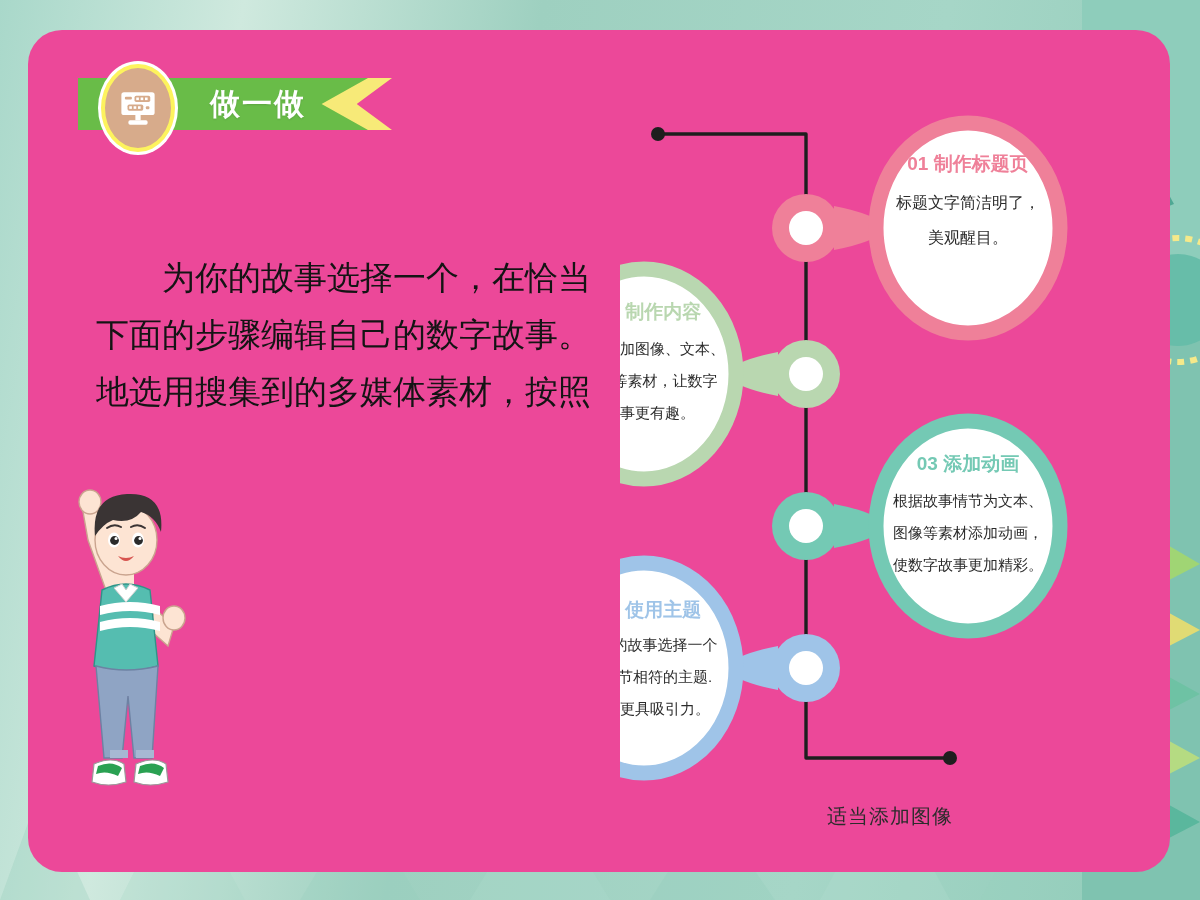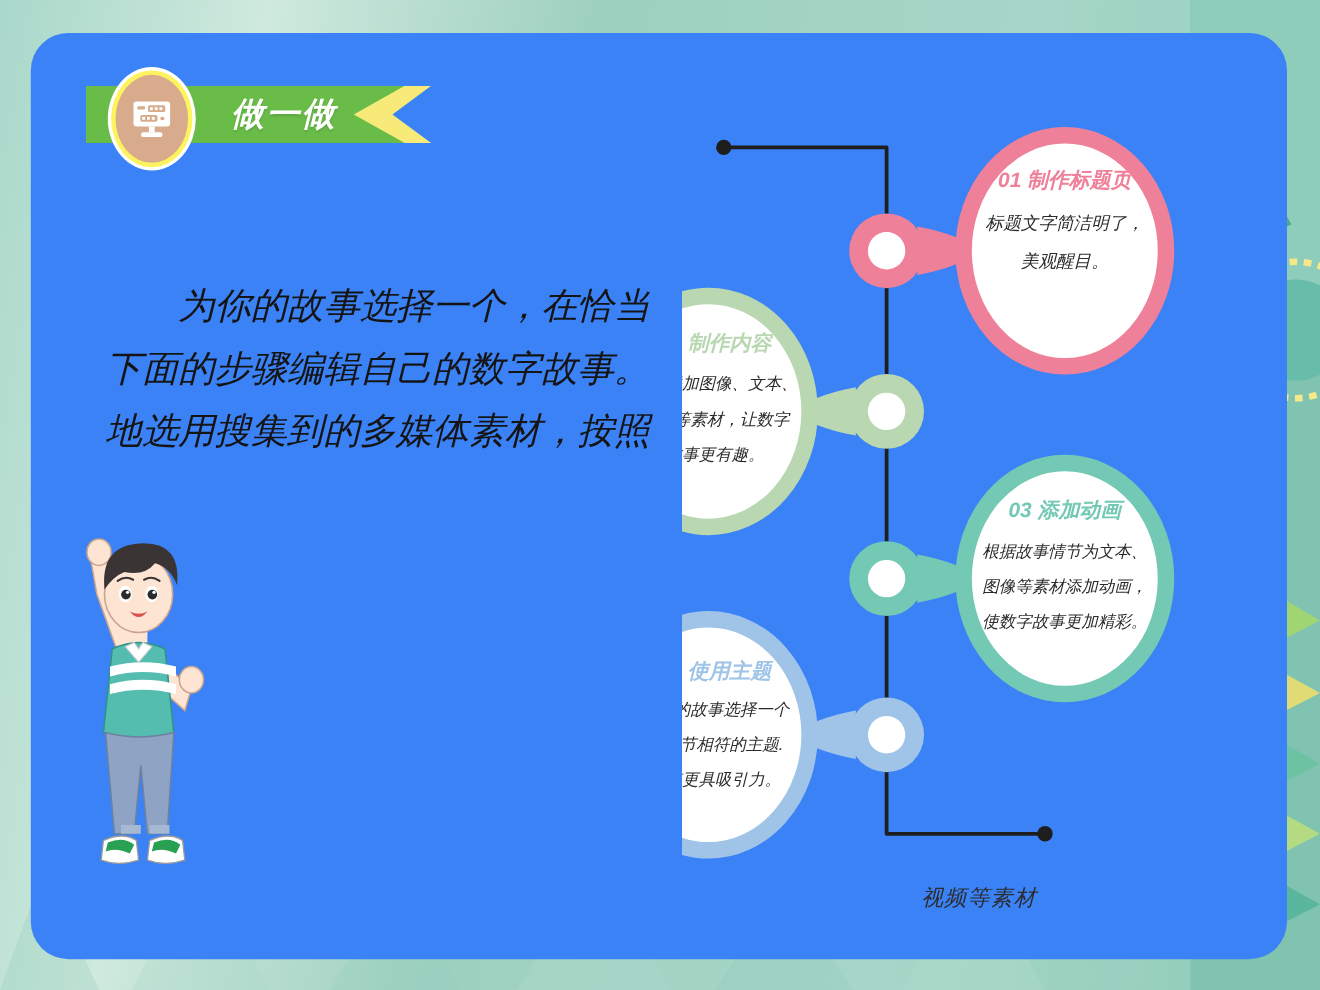--- a/index.html
+++ b/index.html
@@ -121,21 +121,21 @@
         <path d="M0 626 l60 -28 l58 32 l-58 30 z" fill="#f2e06a"></path>
         <path d="M0 690 l60 -28 l58 32 l-58 30 z" fill="#6cc2a2"></path>
         <path d="M0 754 l60 -28 l58 32 l-58 30 z" fill="#bfe07a"></path>
         <path d="M0 818 l60 -28 l58 32 l-58 30 z" fill="#54b59a"></path>
       </g>
       <path d="M0 440 q40 -30 70 10 q-30 40 -70 10 z" fill="#5fbca6" opacity=".7"></path>
     </svg>
   </div>
 </div>
 
-<div id="card" style="background: #3b82f6; font-style: italic;">
+<div id="card" style="background: #ec4899;">
 
   <div id="banner">
     <div class="banner-tail" style="background: rgb(247, 234, 120);"></div>
     <div class="banner-body" style="background: rgb(105, 188, 72);"></div>
     <div class="banner-label">做一做</div>
     <div class="banner-badge" style="background: rgb(215, 171, 139); border-color: rgb(253, 243, 94);">
       <svg class="badge-icon" viewBox="0 0 48 48">
         <rect x="5" y="6" width="38" height="26" rx="3" fill="#ffffff"></rect>
         <rect x="9" y="11" width="8" height="3.4" rx="1.2" fill="#d7ab8b"></rect>
         <rect x="20" y="10" width="18" height="7" rx="2" fill="#d7ab8b"></rect>
@@ -279,16 +279,16 @@
         <circle cx="186" cy="580" r="17" fill="#ffffff"></circle>
         <path d="M158 558 q-42 8 -54 22 q12 14 54 22 z" fill="#9fc4e8"></path>
         <ellipse cx="24" cy="580" rx="92" ry="105" fill="#ffffff" stroke="#9fc4e8" stroke-width="15"></ellipse>
         <text class="bub-title" x="30" y="528" text-anchor="middle" font-size="19" fill="#9fc4e8" font-family="Liberation Sans, sans-serif">04 使用主题</text>
         <text x="30" y="562" text-anchor="middle" font-size="15" class="bub-body" font-family="Liberation Sans, sans-serif">为你的故事选择一个</text>
         <text x="30" y="594" text-anchor="middle" font-size="15" class="bub-body" font-family="Liberation Sans, sans-serif">与情节相符的主题.</text>
         <text x="30" y="626" text-anchor="middle" font-size="15" class="bub-body" font-family="Liberation Sans, sans-serif">使其更具吸引力。</text>
       </g>
     </svg>
 
-    <div id="diagram-caption">视频等素材</div>
+    <div id="diagram-caption">适当添加图像</div>
   </div>
 
 </div>
 
 </body></html>

